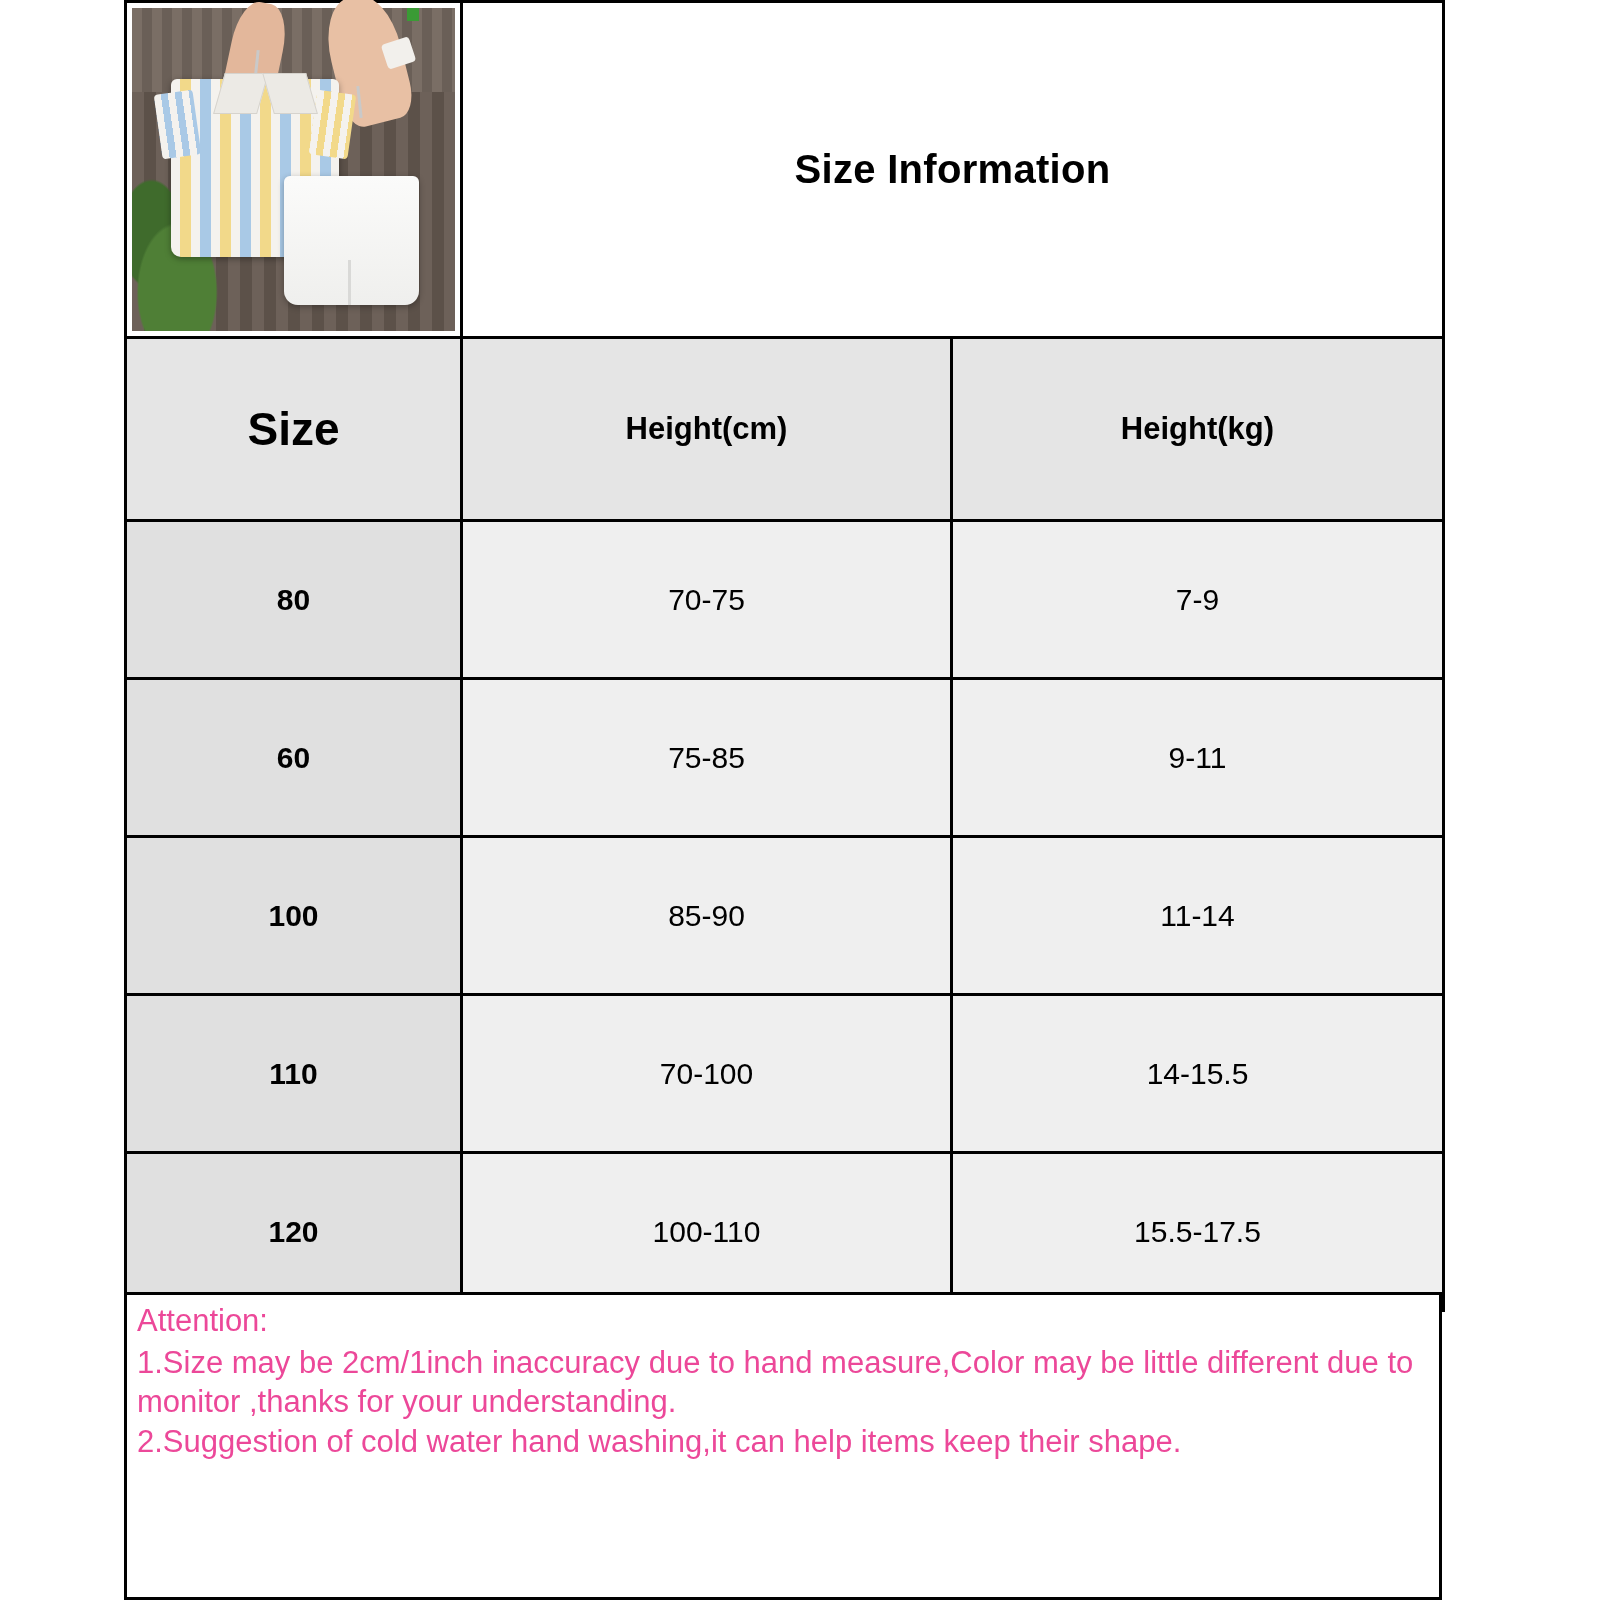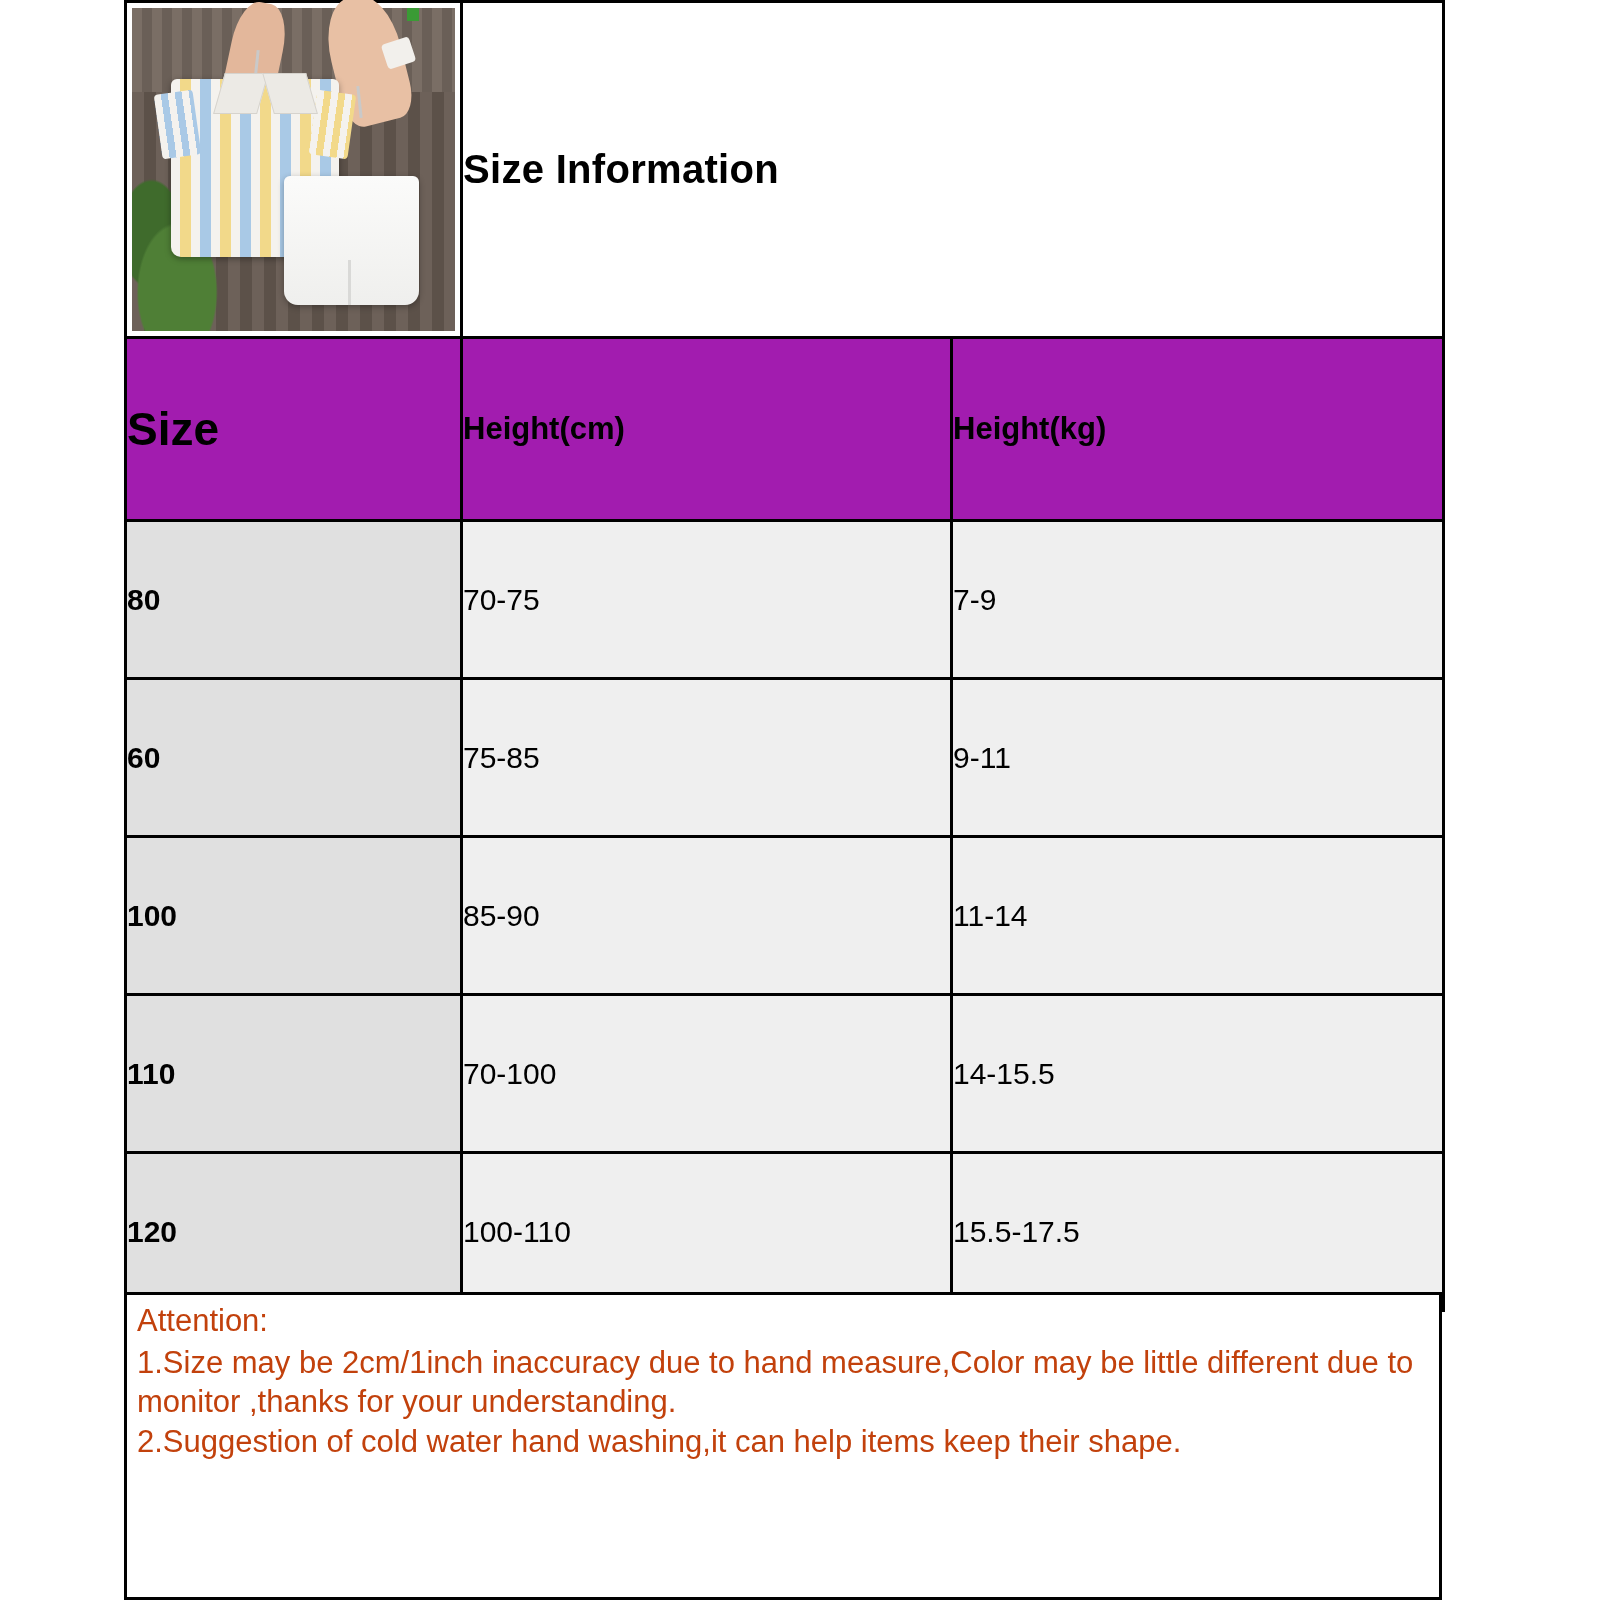--- a/index.html
+++ b/index.html
@@ -32,20 +32,21 @@
     position: absolute;
     left: 124px;
     top: 0px;
     width: 1318px;
     border-collapse: collapse;
     table-layout: fixed;
   }
   table.size-table td {
     border: 3px solid #000;
     padding: 0;
+    text-align: center;
     vertical-align: middle;
   }
 
   .col-size   { width: 336px; }
   .col-height { width: 490px; }
   .col-weight { width: 492px; }
 
   
   .cell-photo {
     height: 333px;
@@ -139,21 +140,21 @@
     height: 333px;
     background: #ffffff;
     font-size: 40px;
     font-weight: bold;
     letter-spacing: .3px;
   }
 
   
   .row-head td {
     height: 180px;
-    background: #a21caf;
+    background: #e5e5e5;
   }
   .head-size {
     font-size: 46px;
     font-weight: bold;
   }
   .head-col {
     font-size: 31px;
     font-weight: bold;
   }
 
@@ -182,21 +183,21 @@
     border: 3px solid #000;
     border-top: 3px solid #000;
     box-sizing: border-box;
     background: #ffffff;
     padding: 6px 10px 0 10px;
   }
   .attention p {
     margin: 0;
     font-size: 31px;
     line-height: 1.28;
-    color: #c2410c;
+    color: #ec4899;
   }
   .attention .lead { margin-bottom: 2px; }
 </style>
 </head>
 <body>
 
 <div class="sheet"></div>
 
 <table class="size-table">
   <colgroup>

